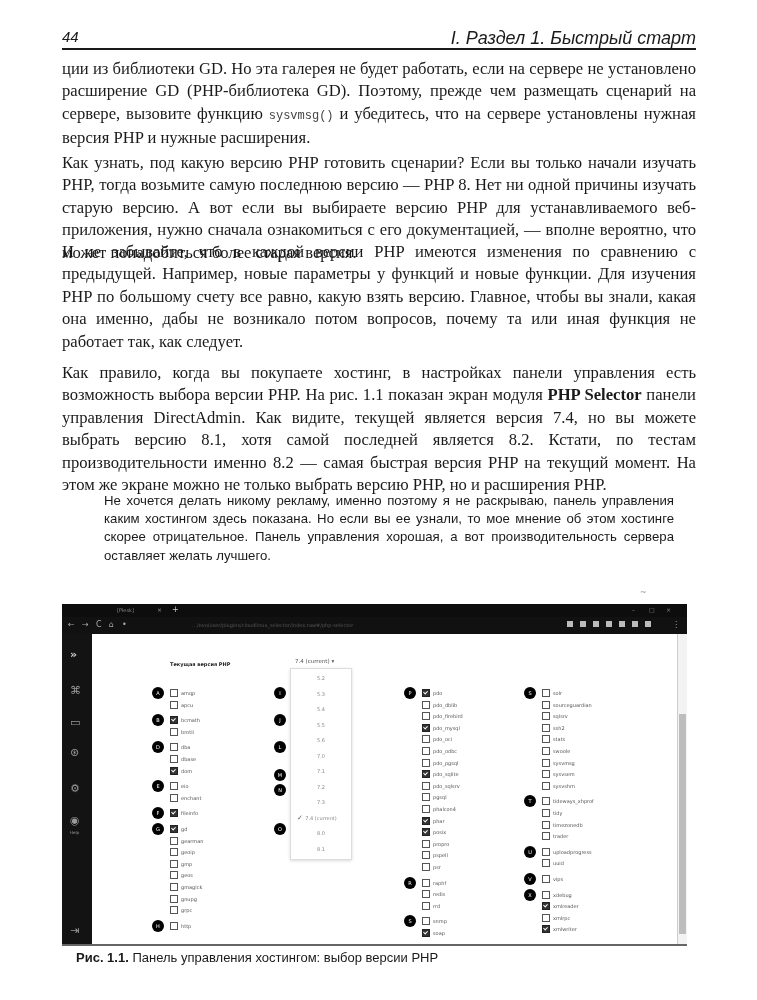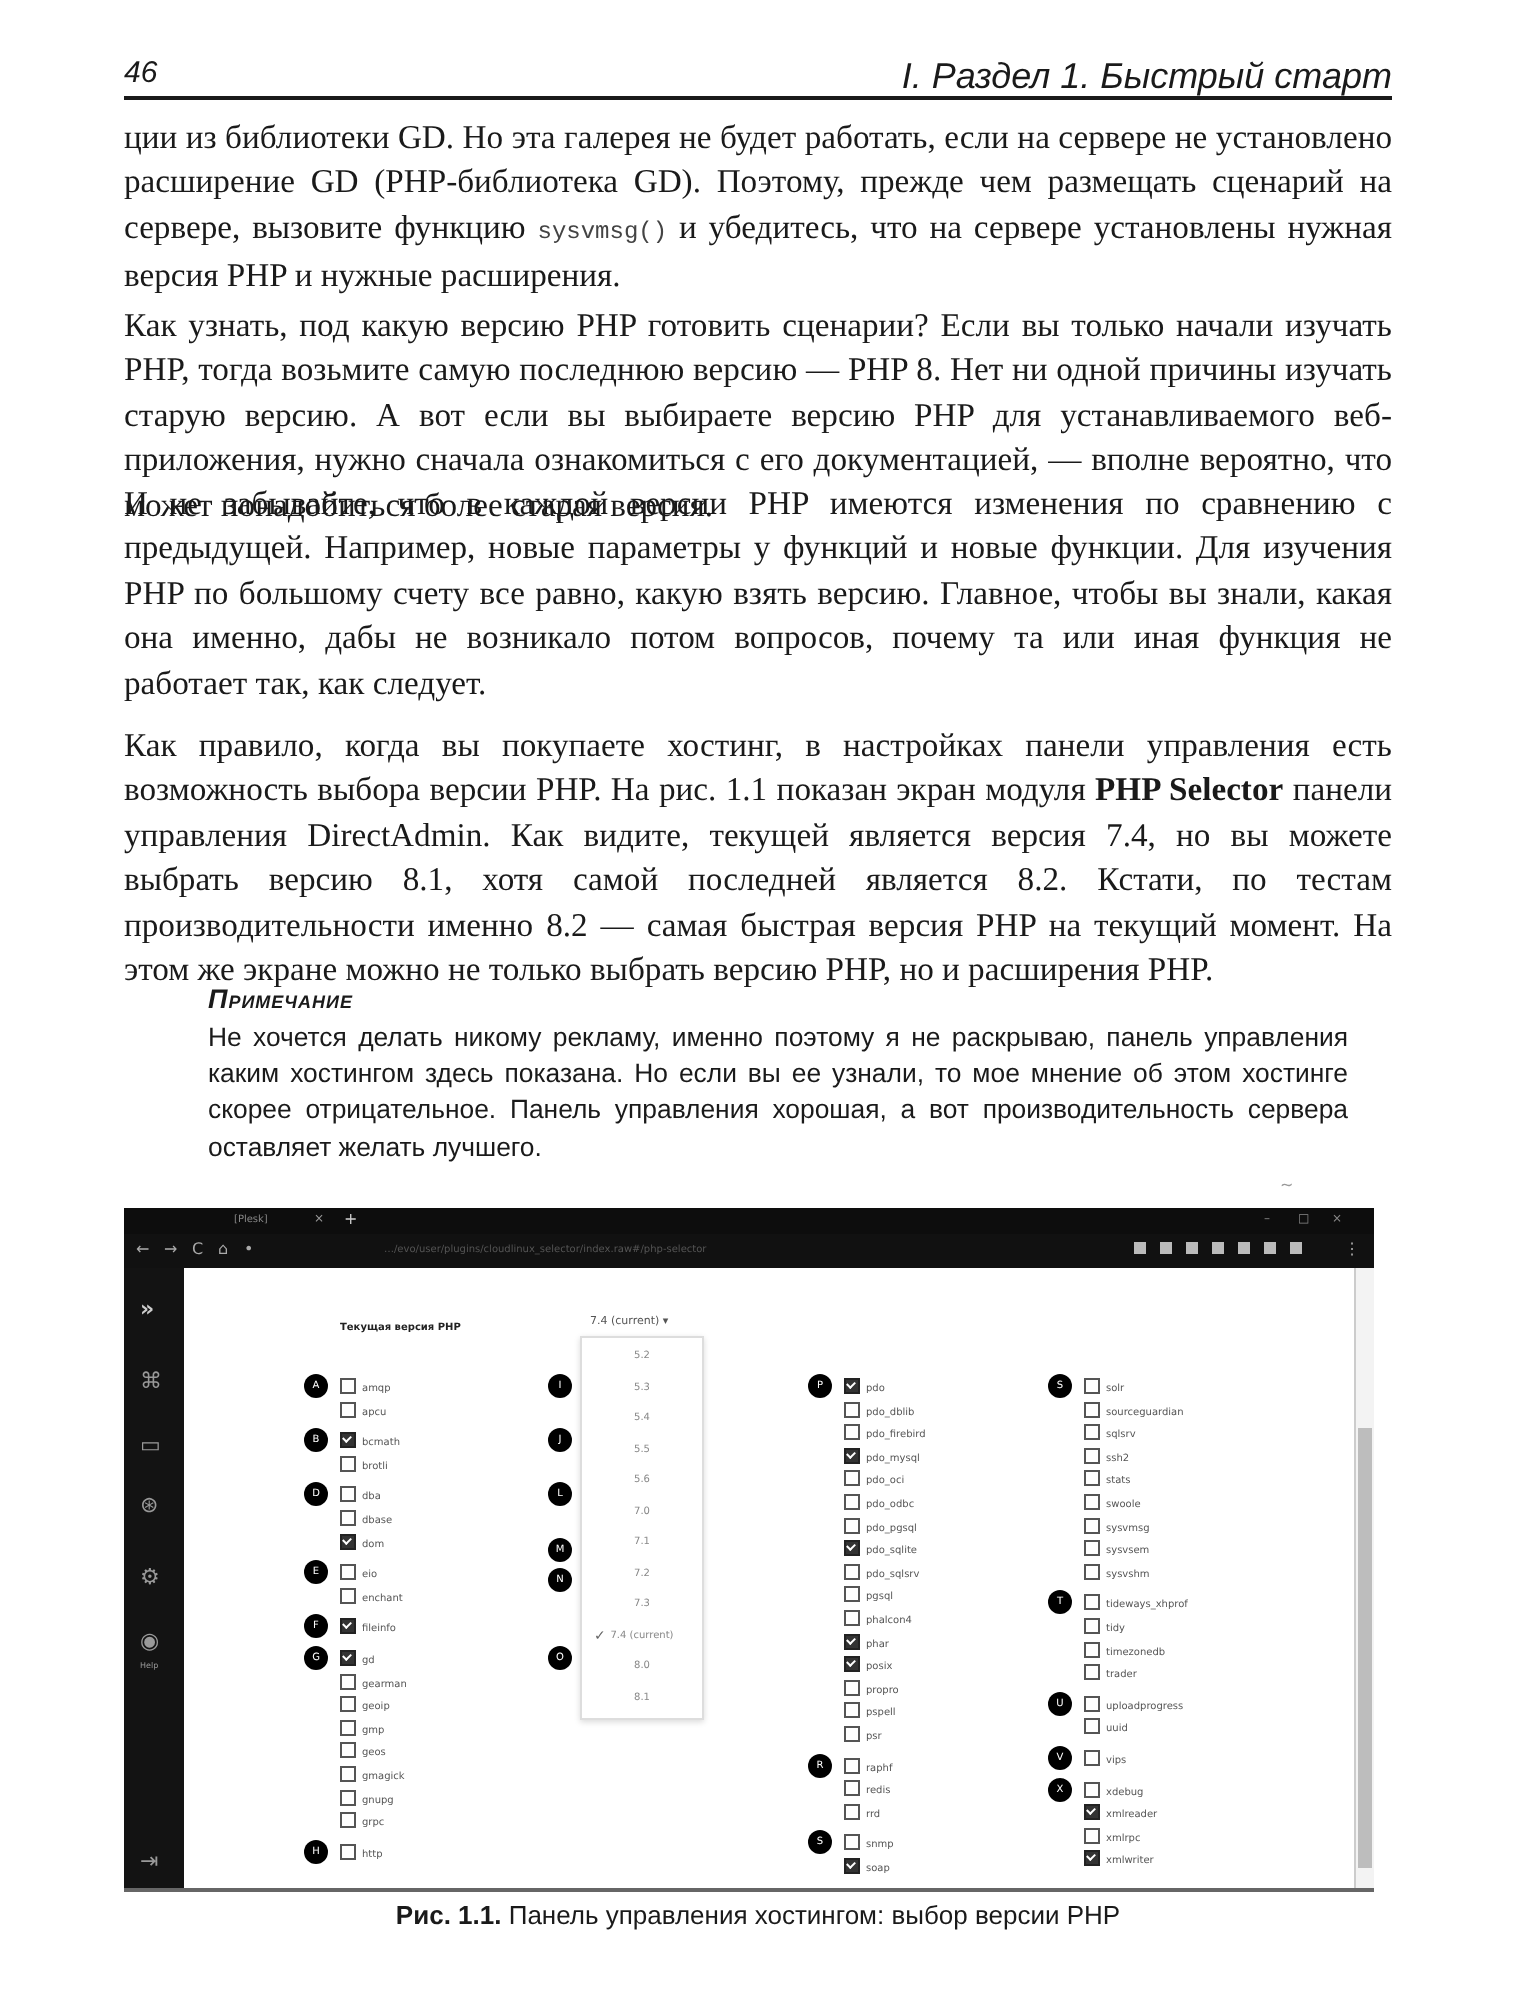--- a/index.html
+++ b/index.html
@@ -39,39 +39,38 @@
   .ver-select { position: absolute; left: 203px; top: 24px; font-family: "DejaVu Sans", sans-serif; font-size: 5.5px; color: #555; }
   .dropdown { position: absolute; left: 198px; top: 34px; width: 60px; height: 190px; background: #fff; border: 1px solid #ddd; box-shadow: 0 1px 3px rgba(0,0,0,0.15); }
   .dd-item { position: absolute; left: 0; width: 60px; text-align: center; font-family: "DejaVu Sans", sans-serif; font-size: 5px; color: #888; }
   .dd-item .check { position: absolute; left: 6px; top: -1px; font-size: 7px; color: #666; }
   .letter { position: absolute; width: 12px; height: 12px; border-radius: 50%; background: #000; color: #fff; font-family: "DejaVu Sans", sans-serif; font-size: 5px; text-align: center; line-height: 12px; }
   .ext { position: absolute; font-family: "DejaVu Sans", sans-serif; font-size: 5px; color: #555; white-space: nowrap; }
   .cb { display: inline-block; width: 6px; height: 6px; border: 1px solid #555; vertical-align: middle; margin-right: 3px; background: #fff; position: relative; top: -1px; }
   .cb.on { background: #333; border-color: #222; }
   .cb.on::after { content: ""; position: absolute; left: 1px; top: 0; width: 2px; height: 3px; border: solid #fff; border-width: 0 1px 1px 0; transform: rotate(45deg); }
 
-  .caption { position: absolute; left: 62px; top: 950px; width: 634px; text-align: center; font-family: "Liberation Sans", sans-serif; font-size: 13px; }
+  .caption { position: absolute; left: 76px; top: 950px; width: 634px; text-align: left; font-family: "Liberation Sans", sans-serif; font-size: 13px; }
   .caption b { font-weight: bold; }
   .mark { position: absolute; font-size: 8px; color: #999; font-family: "DejaVu Sans", sans-serif; }
 </style>
 </head>
 <body>
 
 <div class="page-header">
-  <span class="page-num">46</span>
+  <span class="page-num">44</span>
   <span class="running-head">I. Раздел 1. Быстрый старт</span>
 </div>
 
 <p class="body-text" id="p1"><span>ции из библиотеки GD. Но эта галерея не будет работать, если на сервере не установлено расширение GD (PHP-библиотека GD). Поэтому, прежде чем размещать сценарий на сервере, вызовите функцию </span><span class="code">sysvmsg()</span><span> и убедитесь, что на сервере установлены нужная версия PHP и нужные расширения.</span></p>
 <p class="body-text" id="p2">Как узнать, под какую версию PHP готовить сценарии? Если вы только начали изучать PHP, тогда возьмите самую последнюю версию — PHP 8. Нет ни одной причины изучать старую версию. А вот если вы выбираете версию PHP для устанавливаемого веб-приложения, нужно сначала ознакомиться с его документацией, — вполне вероятно, что может понадобиться более старая версия.</p>
 <p class="body-text" id="p3">И не забывайте, что в каждой версии PHP имеются изменения по сравнению с предыдущей. Например, новые параметры у функций и новые функции. Для изучения PHP по большому счету все равно, какую взять версию. Главное, чтобы вы знали, какая она именно, дабы не возникало потом вопросов, почему та или иная функция не работает так, как следует.</p>
 <p class="body-text" id="p4"><span>Как правило, когда вы покупаете хостинг, в настройках панели управления есть возможность выбора версии PHP. На рис. 1.1 показан экран модуля </span><b>PHP Selector</b><span> панели управления DirectAdmin. Как видите, текущей является версия 7.4, но вы можете выбрать версию 8.1, хотя самой последней является 8.2. Кстати, по тестам производительности именно 8.2 — самая быстрая версия PHP на текущий момент. На этом же экране можно не только выбрать версию PHP, но и расширения PHP.</span></p>
 
 <div class="note">
-  <div class="note-title" style="font-variant: small-caps;">Примечание</div>
   <div class="note-text">Не хочется делать никому рекламу, именно поэтому я не раскрываю, панель управления каким хостингом здесь показана. Но если вы ее узнали, то мое мнение об этом хостинге скорее отрицательное. Панель управления хорошая, а вот производительность сервера оставляет желать лучшего.</div>
 </div>
 <span class="mark" style="left:640px;top:588px;">~</span>
 
 <div class="figure">
   <div class="browser-tabs">
     <span class="tab">[Plesk]</span>
     <span class="tab-close">×</span>
     <span class="tab-new">+</span>
     <span class="win-ctrl" style="left:570px">–</span>

